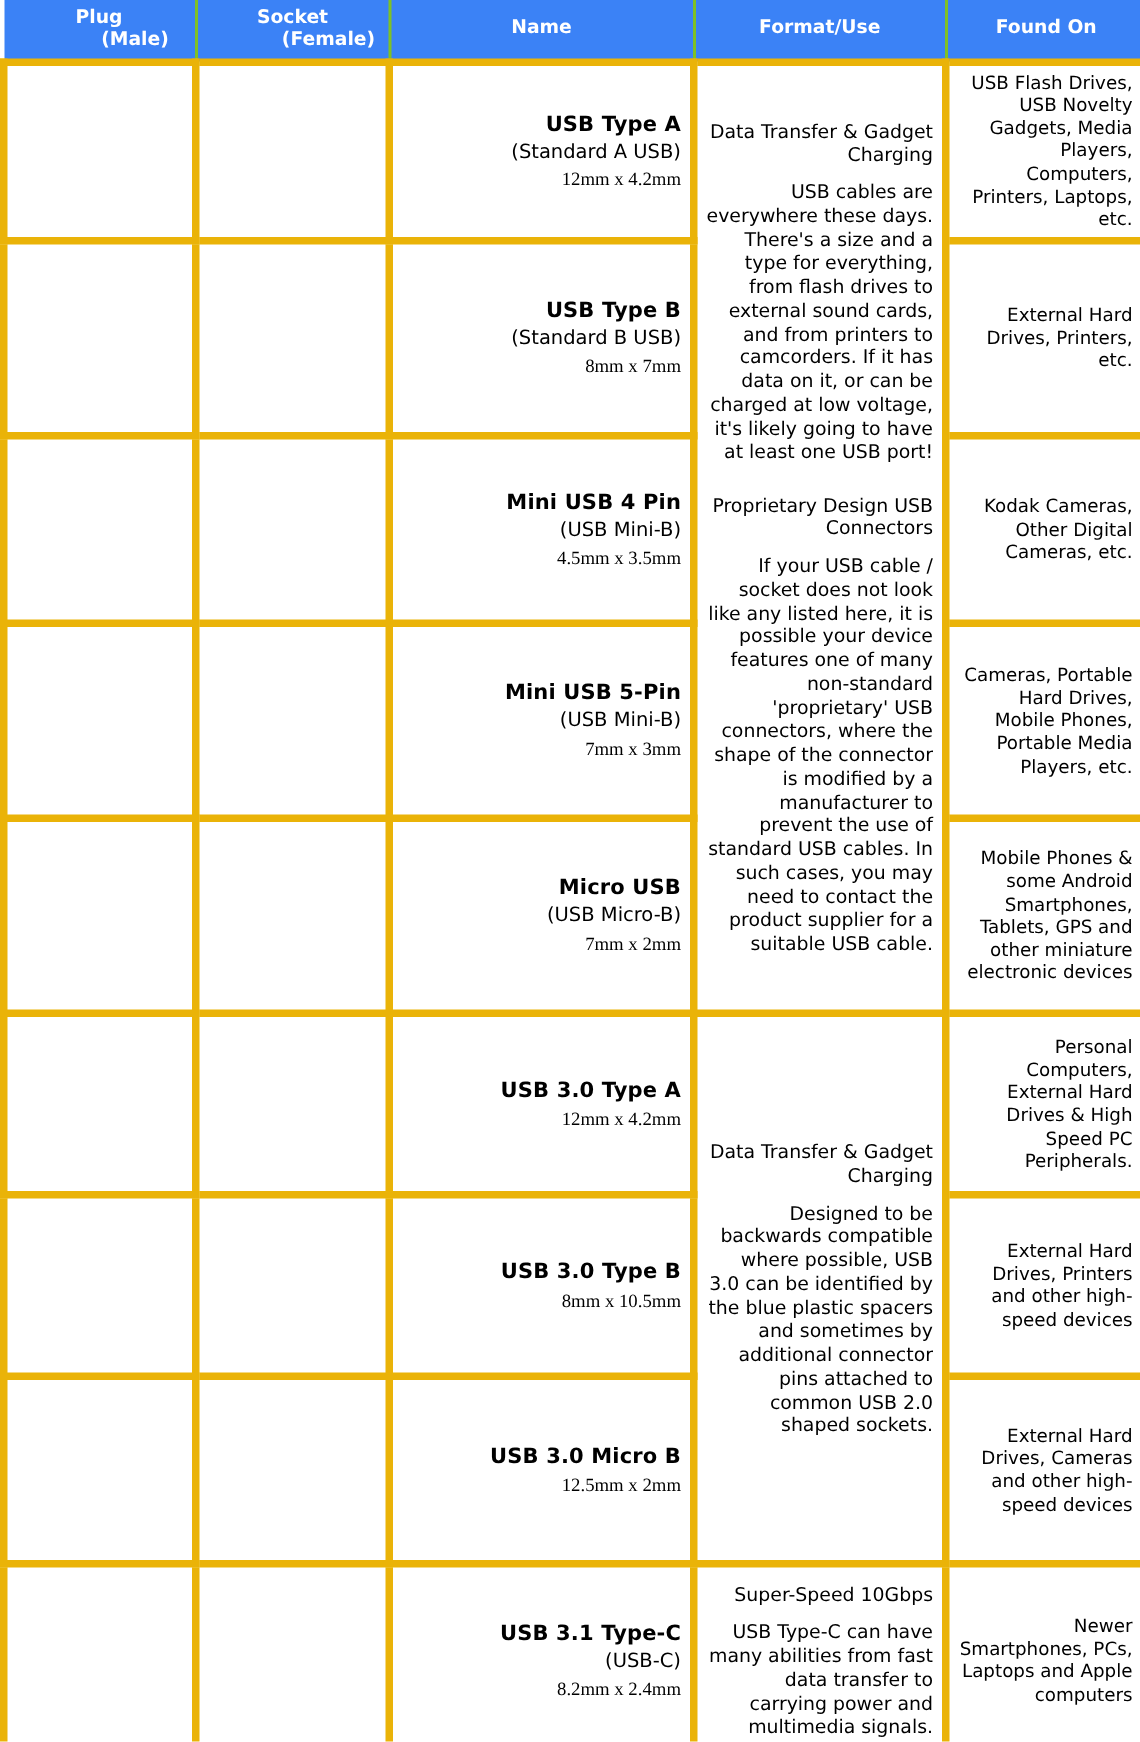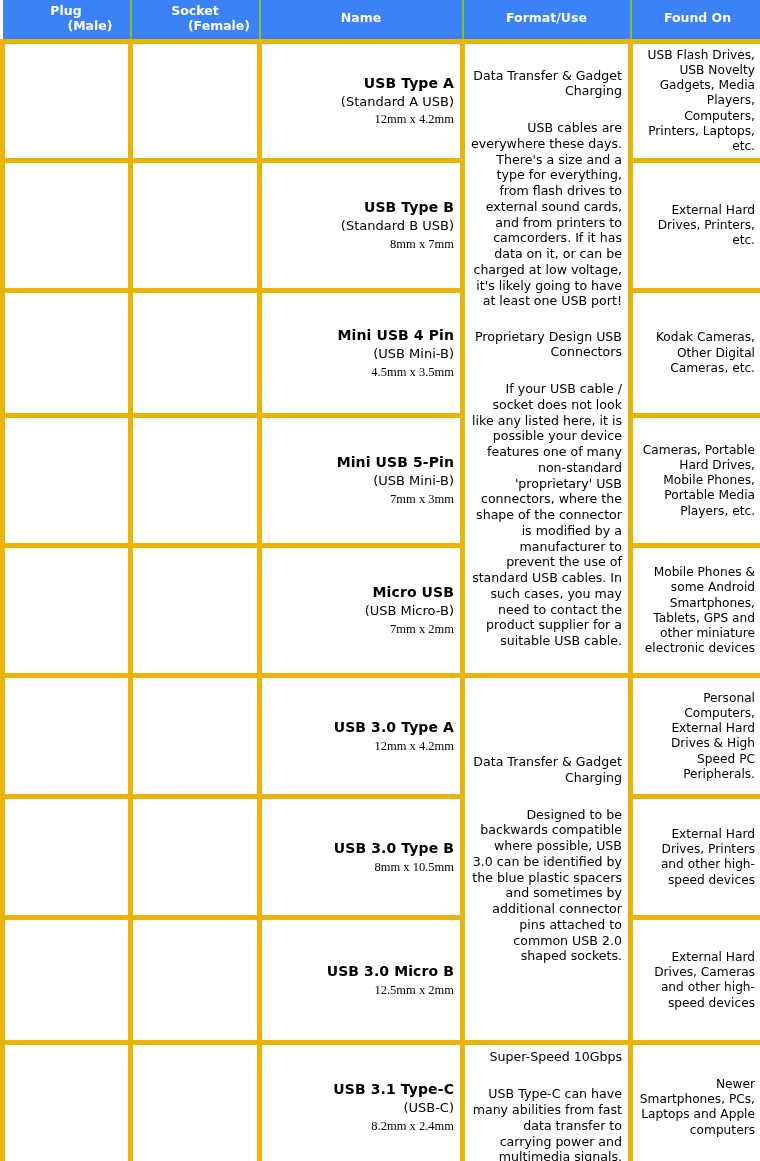--- a/index.html
+++ b/index.html
@@ -49,21 +49,21 @@
     font-size: 12.2px;
     line-height: 1.28;
   }
   td.pic { padding: 0; width: 128px; height: 100%; }
 
   .name-title { font-weight: bold; font-size: 14px; letter-spacing: .1px; }
   .name-alt   { font-size: 13px; margin-top: 1px; }
   .name-dim   { font-size: 12.5px; margin-top: 1px; font-family: Liberation Serif, serif; }
 
   .fu-head { font-weight: normal; font-size: 12.6px; line-height: 1.2; }
-  .fu-body { font-size: 12.6px; line-height: 1.25; margin-top: 22px; }
+  .fu-body { font-size: 12.6px; line-height: 1.25; margin-top: 10px; }
   .fu-block + .fu-block { margin-top: 20px; }
   .found { font-size: 12.2px; line-height: 1.25; }
 
   
   .plate { position: relative; width: 128px; height: 100%; overflow: hidden; }
   .plate.plug   { background: #ffffff; }
   .plate.socket { background: #3a3a3a; }
   .plate.socket-dark { background: #2b2b2b; }
   .plate.socket-light { background: #d9dcdd; }
   .plate.socket-silver {

